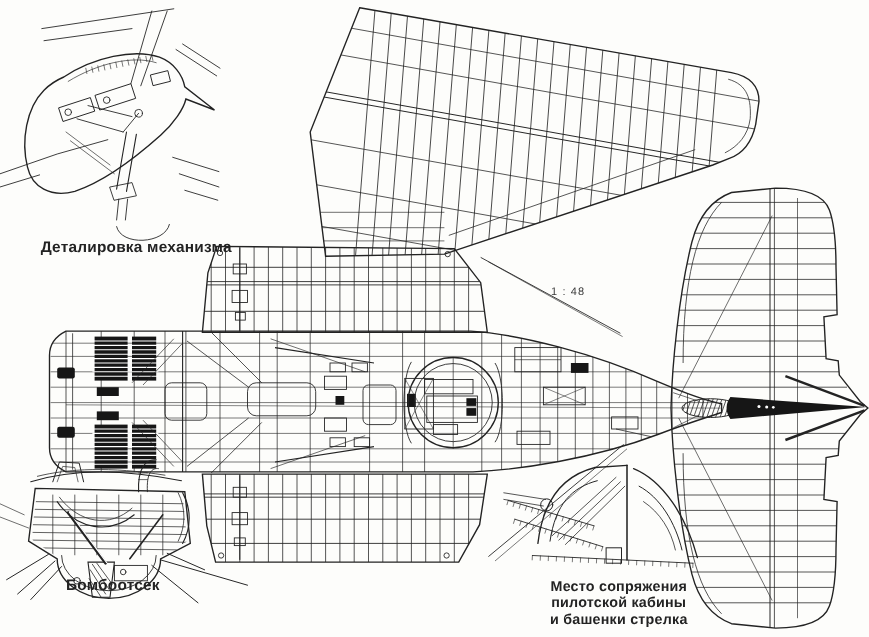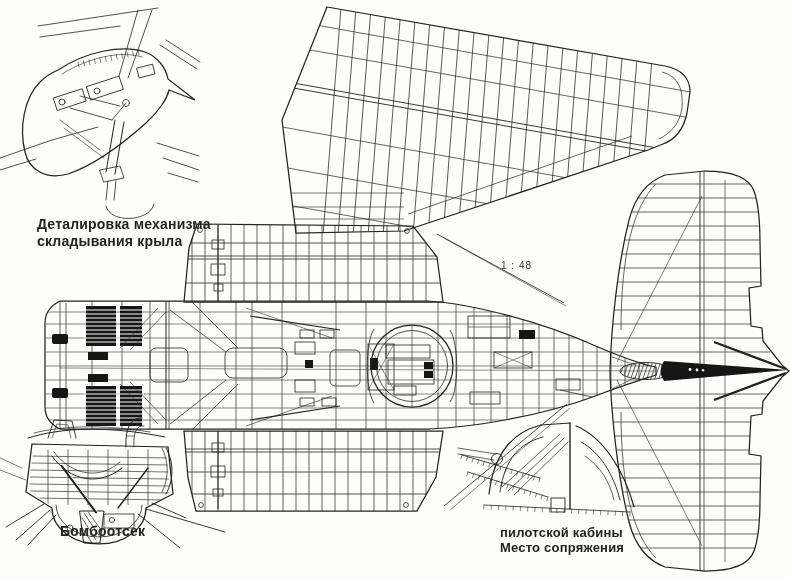--- a/index.html
+++ b/index.html
@@ -1,19 +1,19 @@
 <!DOCTYPE html>
 <html lang="ru" style="--ink: #232323; --paper: #fdfdfb;"><head>
 <meta charset="utf-8">
 <style>
   :root{ --ink:#232323; --paper:#fdfdfb; }
   html,body{margin:0;padding:0;}
   body{width:790px;height:579px;overflow:hidden;background:var(--paper);
        font-family:"Liberation Sans", sans-serif;}
-  #page{position:relative;width:790px;height:556px;background:var(--paper);}
+  #page{position:relative;width:790px;height:556px;background:var(--paper);text-align:center;}
   svg{position:absolute;left:0;top:0;}
   .ol{stroke-width:1.25;}
   .dk{fill:#161616;stroke:none;}
   .wt{stroke:#ffffff;stroke-width:1;fill:none;}
   .cap{position:absolute;font-weight:bold;font-size:14px;line-height:17px;
        color:var(--ink);white-space:nowrap;letter-spacing:.2px;}
   .cap.small{font-size:13px;line-height:15px;}
   .scale{position:absolute;font-size:10px;font-weight:400;color:#3a3a3a;
          letter-spacing:1px;white-space:nowrap;}
 </style>
@@ -468,26 +468,26 @@
         <line x1="600.8" y1="510.6" x2="600.6084392261643" y2="514.595410425717" stroke="var(--ink)" stroke-width="0.55"></line>
         <line x1="608.1" y1="510.95" x2="607.9084392261643" y2="514.9454104257169" stroke="var(--ink)" stroke-width="0.55"></line>
         <line x1="615.4" y1="511.3" x2="615.2084392261643" y2="515.2954104257169" stroke="var(--ink)" stroke-width="0.55"></line>
         <line x1="622.7" y1="511.65" x2="622.5084392261643" y2="515.6454104257169" stroke="var(--ink)" stroke-width="0.55"></line>
         <line x1="630" y1="512" x2="629.8084392261643" y2="515.995410425717" stroke="var(--ink)" stroke-width="0.55"></line>
       </g>
 </svg>
 
   <div class="cap" style="left:37px;top:216px">
     <div>Деталировка механизма</div>
-    <div>складывания крыла</div>
   </div>
 
   <div class="cap" style="left:60px;top:523px">
     <div>Бомбоотсек</div>
   </div>
 
   <div class="cap small" style="left:500px;top:525px">
+    <div>Место сопряжения</div>
     <div>пилотской кабины</div>
-    <div>Место сопряжения</div>
+    <div>и башенки стрелка</div>
   </div>
 
   <div class="scale" style="left:501px;top:260px">1 : 48</div>
 </div>
 
 </body></html>

